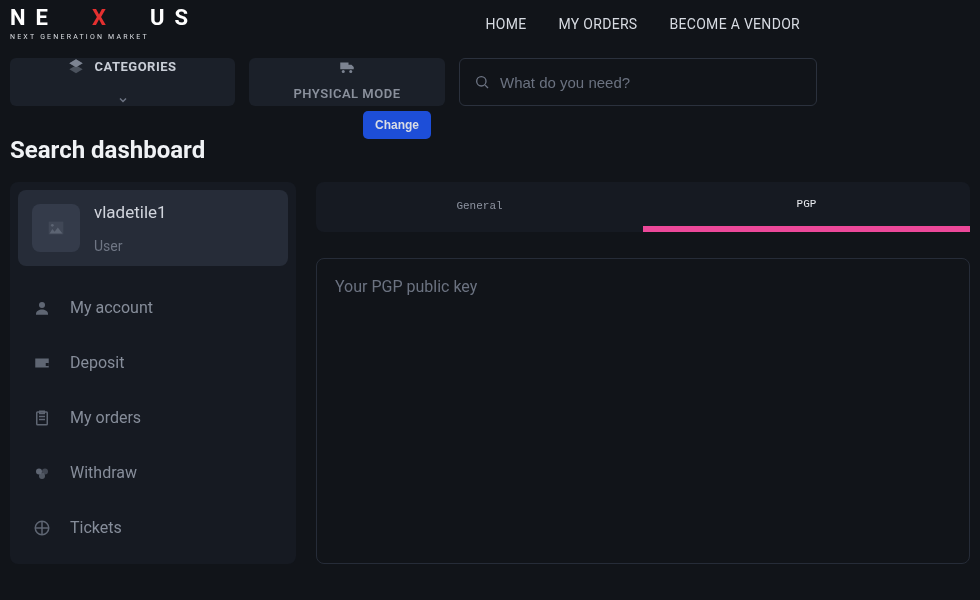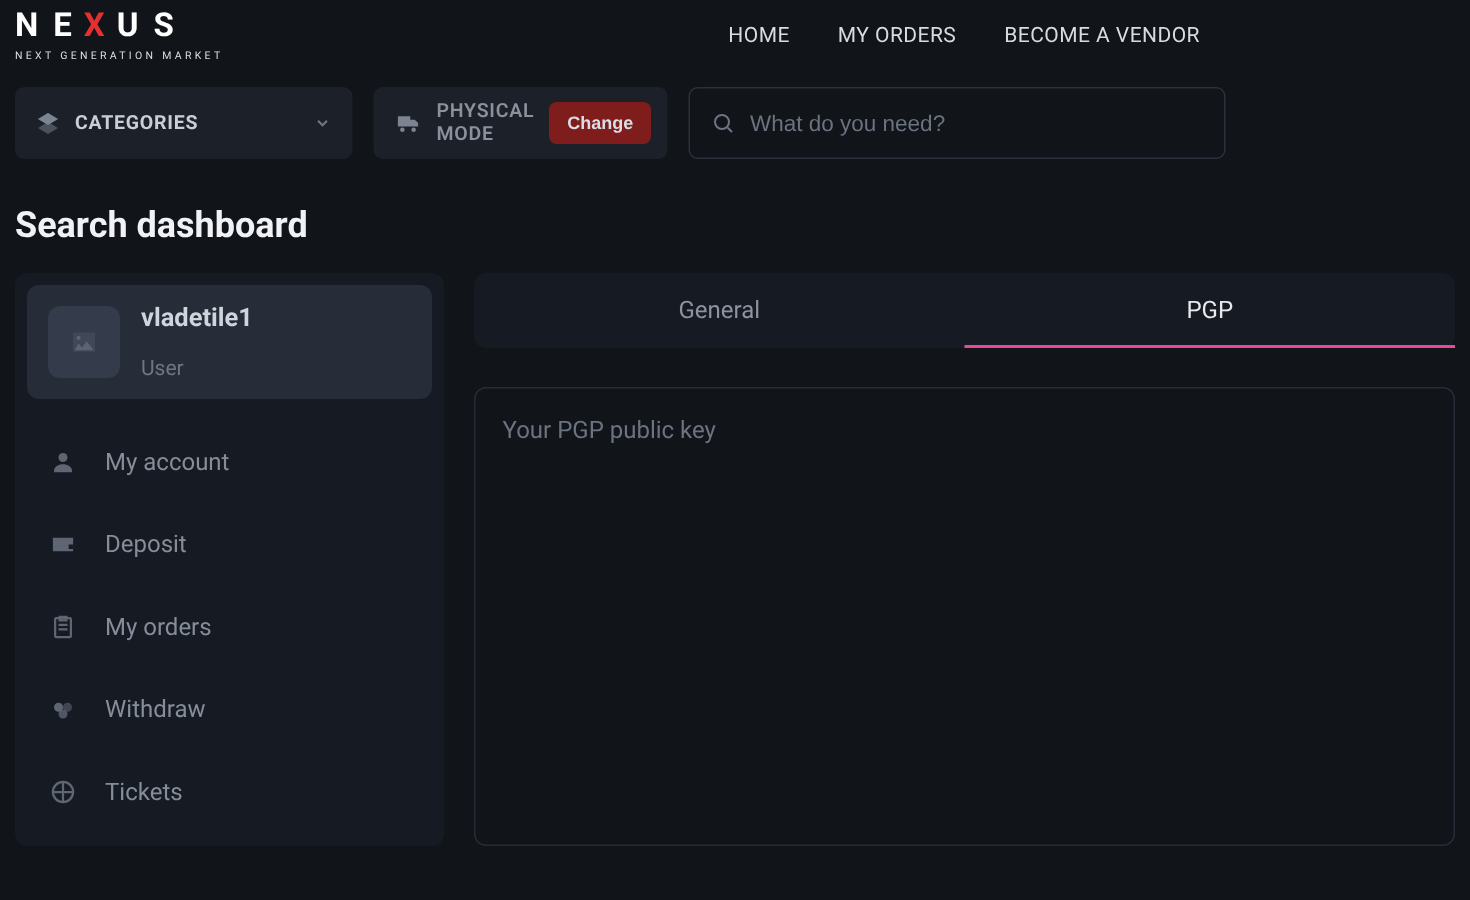--- a/index.html
+++ b/index.html
@@ -27,20 +27,21 @@
     margin-right: auto;
   }
   .logo-main {
     font-size: 22px;
     font-weight: 700;
     letter-spacing: 10px;
     color: #ffffff;
     display: flex;
     align-items: center;
     line-height: 1;
+    gap: 36px;
   }
   .logo-main .x { color: #e43030; margin: 0 -2px; }
   .logo-tag {
     font-size: 7px;
     letter-spacing: 2.2px;
     color: #dcdfe4;
     margin-top: 2px;
   }
   .topnav {
     display: flex;
@@ -65,27 +66,28 @@
   .pill {
     background: #1b2029;
     border-radius: 6px;
     height: 48px;
     display: flex;
     align-items: center;
     padding: 0 14px;
     font-size: 13px;
     color: #a7adb9;
     gap: 10px;
+    flex-direction: column;
   }
   .pill.categories { width: 225px; justify-content: space-between; }
   .pill.categories .left { display:flex; align-items:center; gap:10px; font-weight:700; letter-spacing:0.5px; color:#c9ced7; }
   .pill.mode { width: 196px; }
   .mode-label { font-weight:600; letter-spacing:0.5px; color:#8a909c; }
   .change-btn {
-    background: #7f1d1d;
+    background: #1d4ed8;
     border: none;
     color: #d9dde4;
     font-size: 12px;
     font-weight: 700;
     padding: 7px 12px;
     border-radius: 5px;
     margin-left: auto;
     cursor: pointer;
   }
   .searchwrap {
@@ -148,21 +150,21 @@
     gap: 14px;
     margin-bottom: 14px;
   }
   .avatar {
     width: 48px; height: 48px;
     background: #343b4a;
     border-radius: 8px;
     display:flex; align-items:center; justify-content:center;
     color:#5c6473;
   }
-  .user-name { color:#d0d4dc; font-size:17px; font-weight:700; }
+  .user-name { color:#d0d4dc; font-size:17px; font-weight:400; }
   .user-role { color:#6f7684; font-size:14px; margin-top:16px; }
 
   .sidelink {
     display: flex;
     align-items: center;
     gap: 18px;
     padding: 18px 14px;
     color: #868d9a;
     font-size: 16px;
     cursor: pointer;
@@ -178,27 +180,28 @@
     border-radius:8px;
     height:50px;
     align-items:stretch;
   }
   .tab {
     flex:1;
     display:flex;
     align-items:center;
     justify-content:center;
     color:#8d93a0;
-    font-size:16px;
+    font-size:11px;
     cursor:pointer;
     border-bottom:2px solid transparent;
+    font-family:Liberation Mono, monospace;
   }
   .tab.active {
     color:#e7e9ee;
-    border-bottom:2px solid #ec4899;
+    border-bottom:6px solid #ec4899;
   }
   .panel {
     margin-top:26px;
     border:1px solid #262c38;
     border-radius:8px;
     flex:1;
     min-height:300px;
   }
   .panel textarea {
     width:100%;

